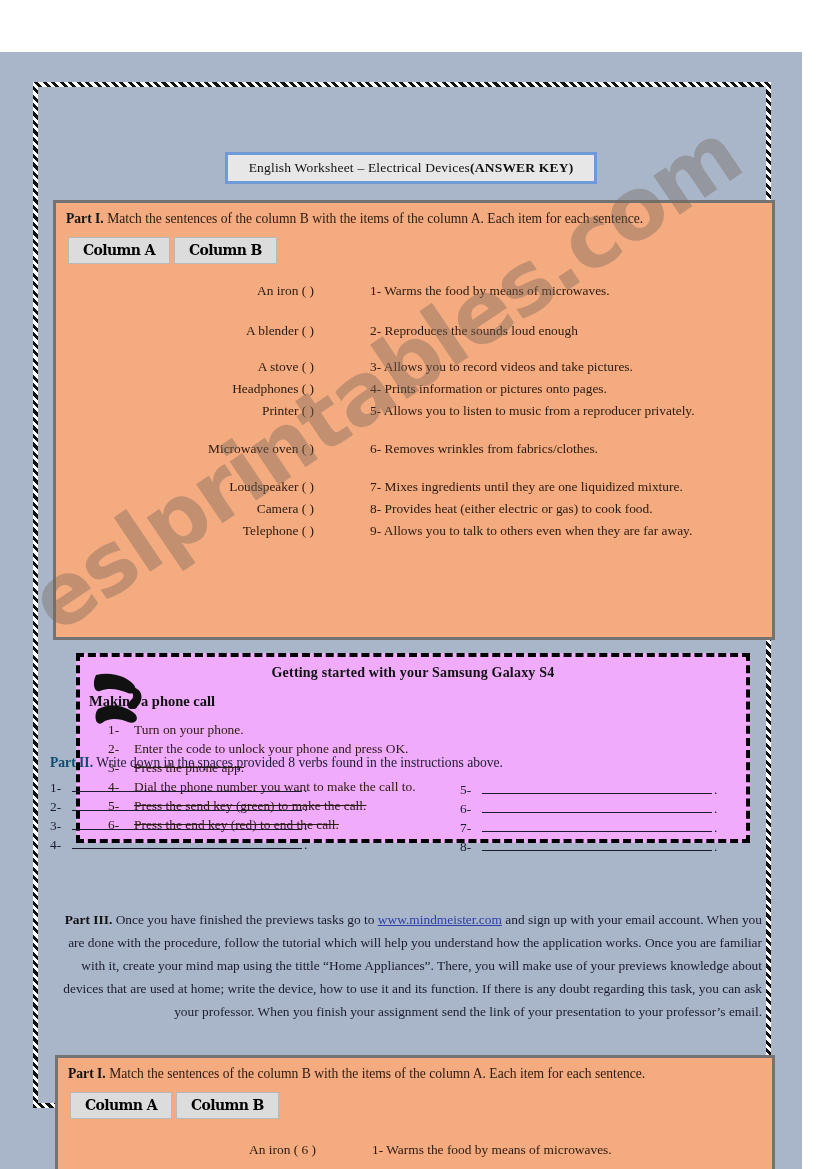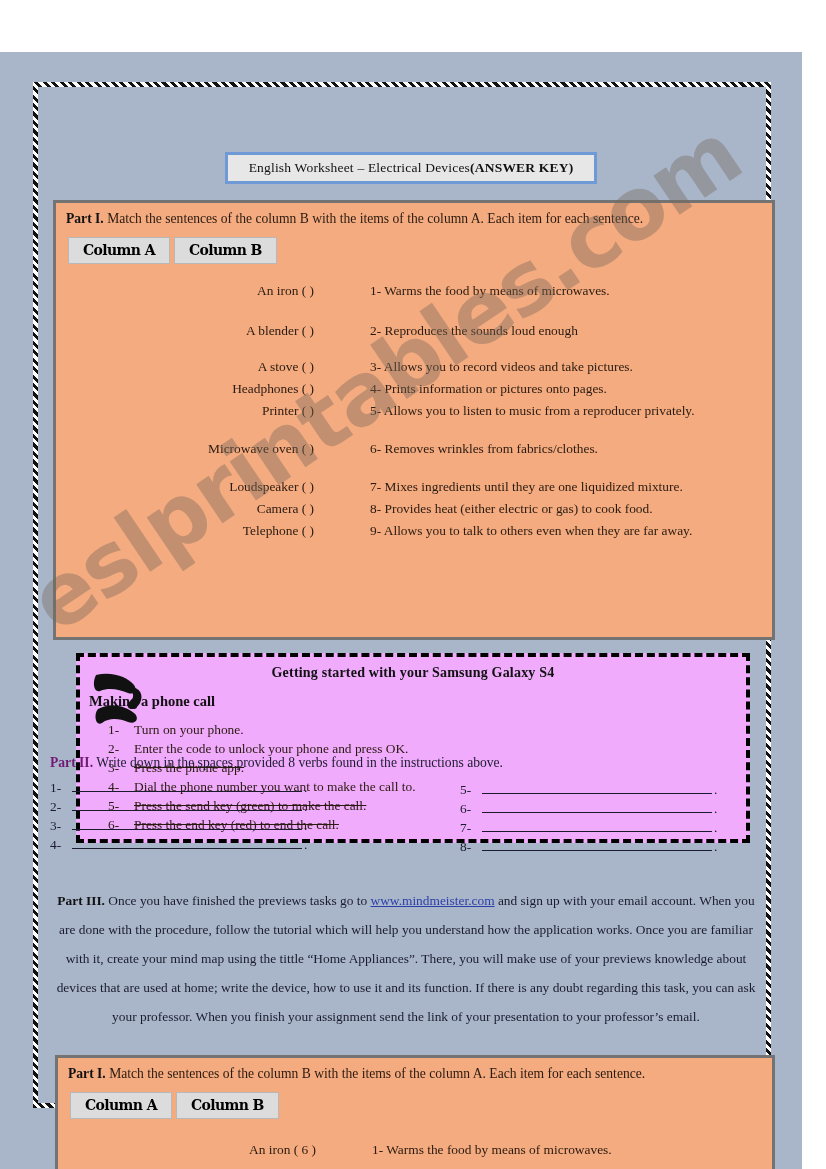--- a/index.html
+++ b/index.html
@@ -163,21 +163,21 @@
 
   
   #partII-heading {
     position: absolute;
     left: 50px;
     top: 703px;
     font-size: 13.6px;
     color: #1b1b2e;
     white-space: nowrap;
   }
-  #partII-heading b { color: #701a75; }
+  #partII-heading b { color: #0c4a6e; }
 
   .blank-col {
     position: absolute;
     font-size: 13.4px;
     color: #1b1b2e;
   }
   #blank-col-left { left: 50px; top: 726px; }
   #blank-col-right { left: 460px; top: 728px; }
   .blank-row {
     display: flex;
@@ -189,26 +189,26 @@
     width: 230px;
     border-bottom: 1px solid #1b1b2e;
     height: 13px;
   }
   .blank-row .bdot { padding-left: 2px; }
 
   
   #partIII {
     position: absolute;
     left: 50px;
-    top: 834px;
+    top: 856px;
     width: 712px;
     font-size: 13.4px;
-    line-height: 29px;
+    line-height: 23px;
     color: #1b1b2e;
-    text-align: center;
+    text-align: right;
   }
   #partIII b { color: #111; }
   #mindmeister-link {
     color: #2c3ea8;
     text-decoration: underline;
   }
 
   
   #watermark {
     position: absolute;

